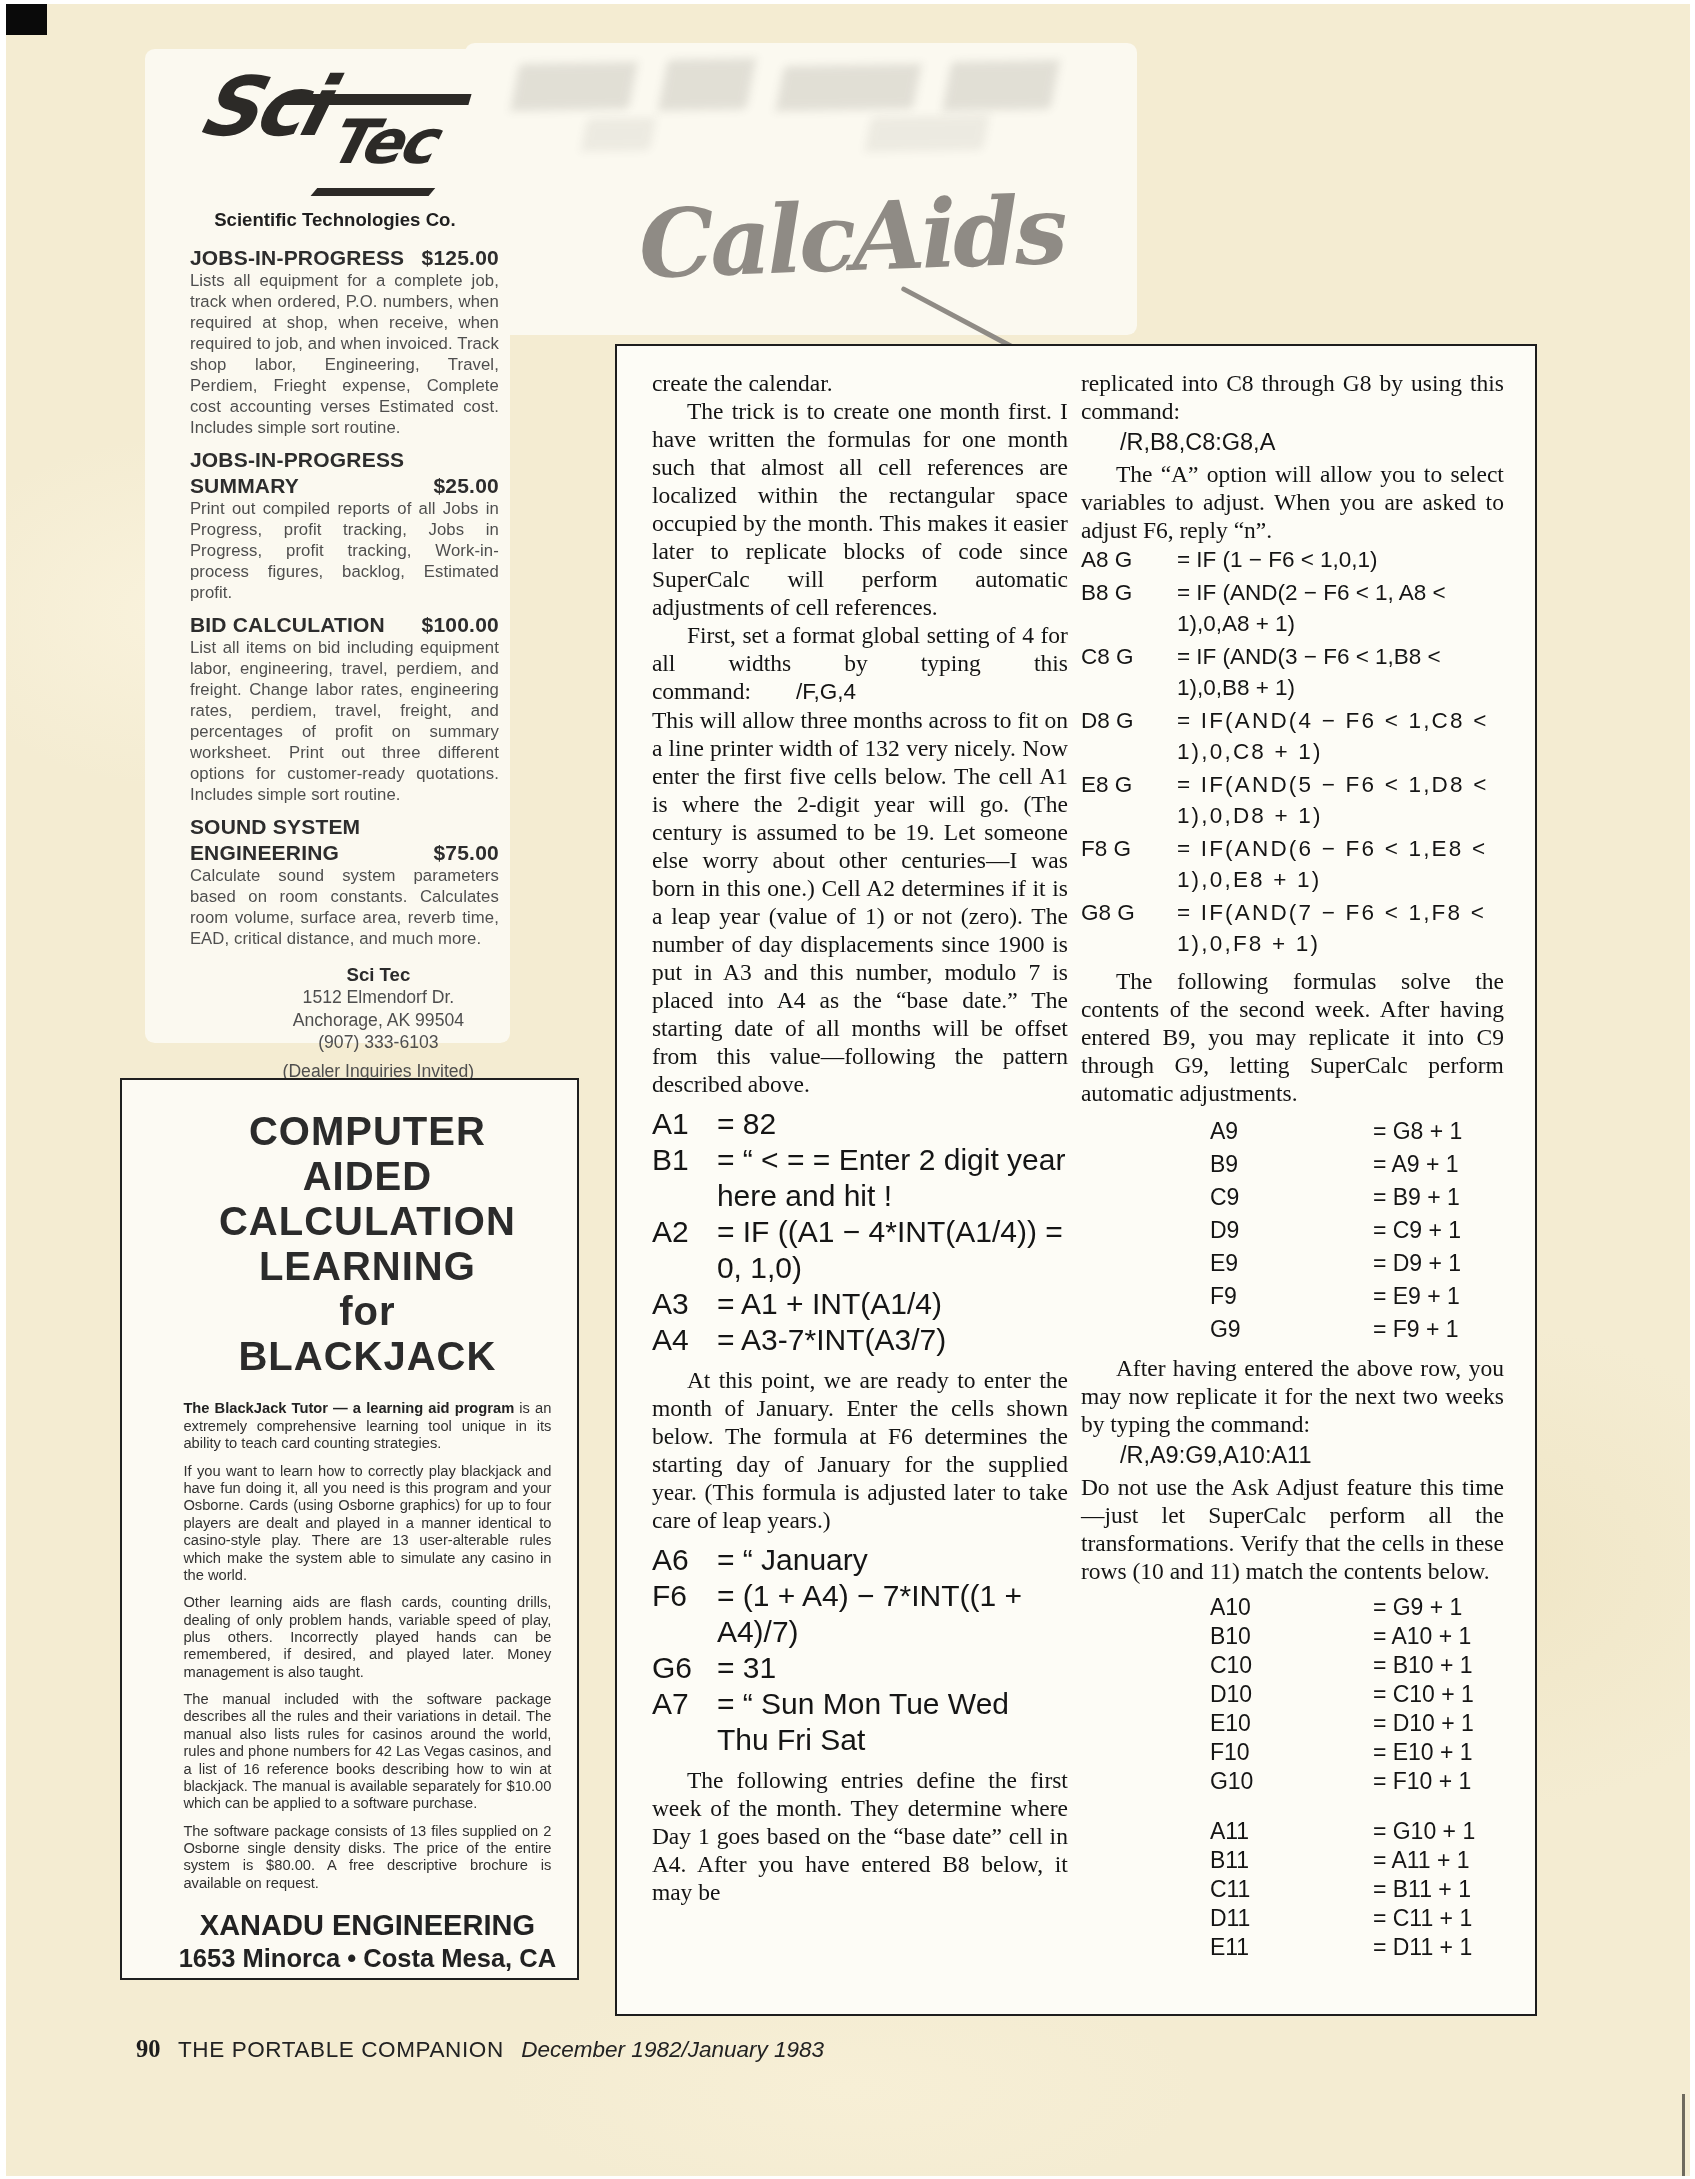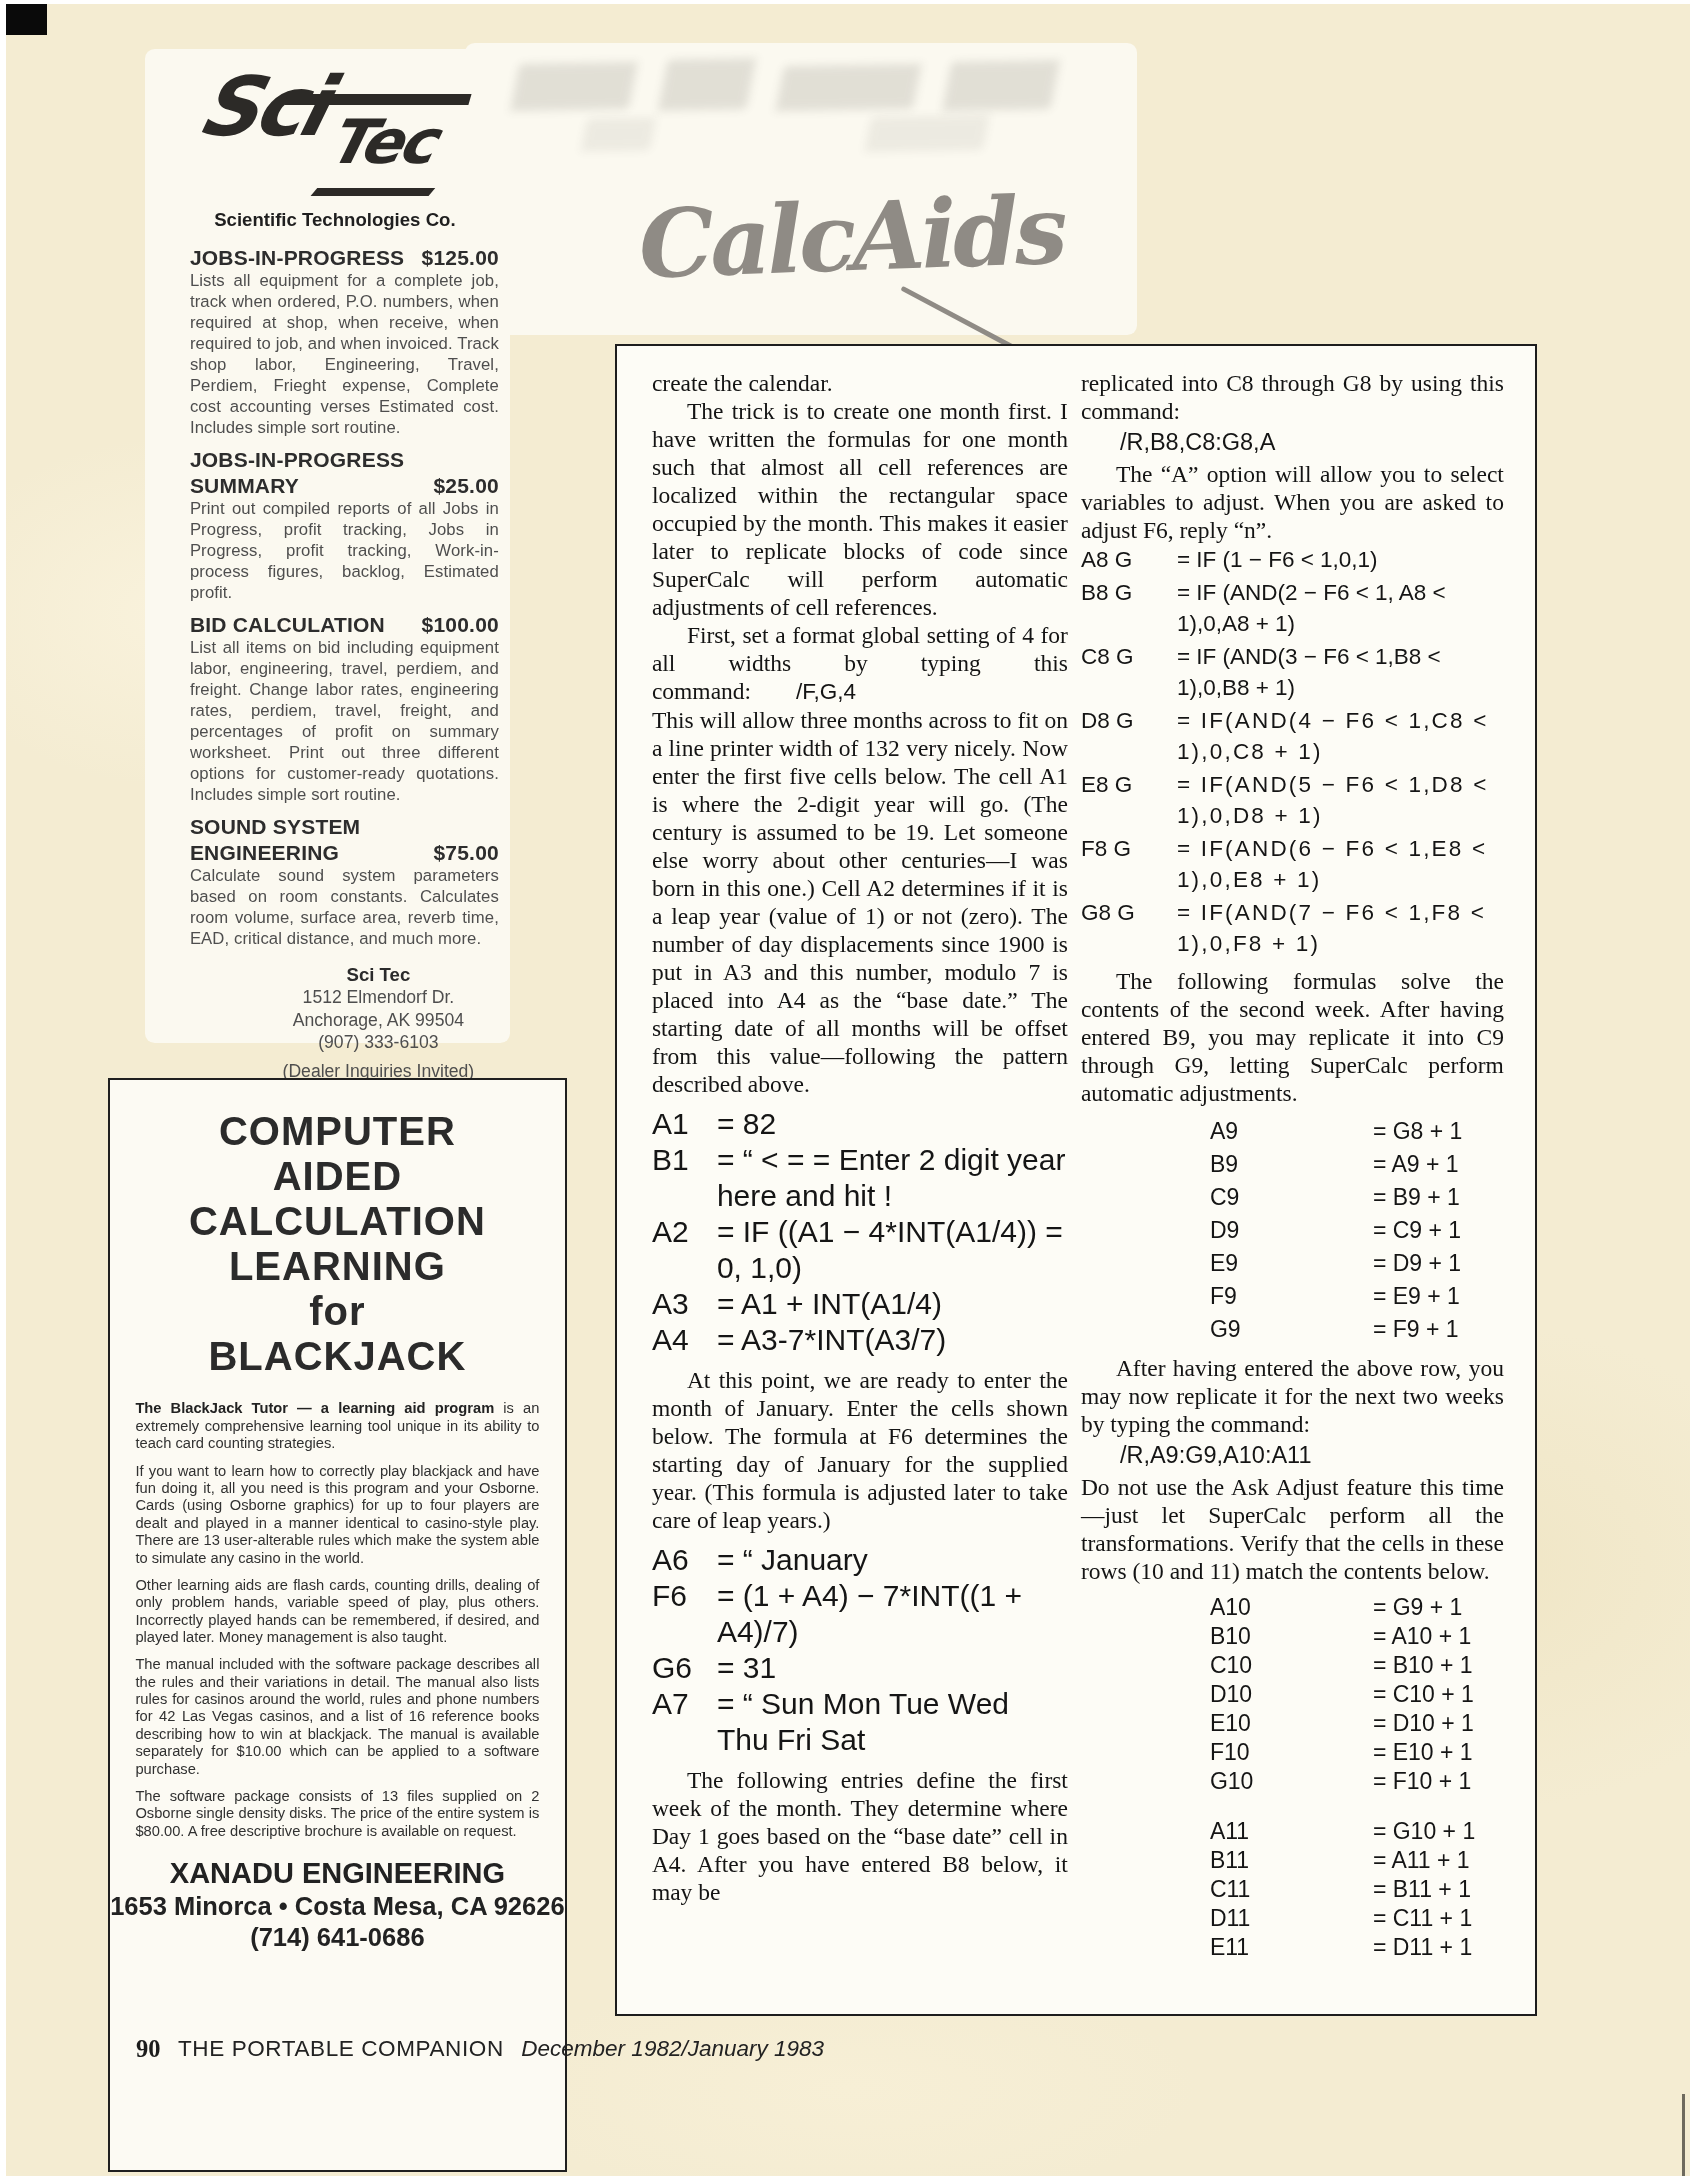--- a/index.html
+++ b/index.html
@@ -47,22 +47,22 @@
   .hrow { display:flex; justify-content:space-between; align-items:baseline;
           font:700 21px/25.5px "Liberation Sans", sans-serif; color:#2d2d2d; letter-spacing:0.2px; }
   .desc { font:400 16.7px/21px "Liberation Sans", sans-serif; color:#4e4e4e;
           text-align:justify; letter-spacing:0.1px; }
   .contact { margin-top:13.7px; margin-left:71px; width:235px; text-align:center;
              font:400 17.6px/22.5px "Liberation Sans", sans-serif; color:#4e4e4e; }
   .cname { font:700 18.6px/23.5px "Liberation Sans", sans-serif; color:#2b2b2b; }
   .cnote1 { margin-top:5.9px; }
 
   
-  .bjbox { position:absolute; left:102px; top:1074px; width:459px; height:1094px;
-           border:2.9px solid #1f1f1f; background:#fcfaf3; overflow:hidden; }
+  .bjbox { position:absolute; left:114px; top:1074px; width:459px; height:902px;
+           border:2.9px solid #1f1f1f; background:#fcfaf3; overflow:hidden;padding-left:36px; }
   .bjtitle { margin:29px 7.8px 21.6px; text-align:center; color:#2b2b2b;
              font:700 40px/45px "Liberation Sans", sans-serif; letter-spacing:1px; }
   .bjp { margin:0 25.5px 9.8px; font:400 14.7px/17.4px "Liberation Sans", sans-serif;
          color:#313131; text-align:justify; }
   .bjp b { font-weight:700; color:#222; }
   .bjfoot { text-align:center; color:#222; }
   .bjcompany { margin-top:15.7px; font:700 29px/35px "Liberation Sans", sans-serif; }
   .bjaddr { font:700 25.5px/31px "Liberation Sans", sans-serif; }
   .bjphone { font:700 25.5px/31px "Liberation Sans", sans-serif; }
 
@@ -92,21 +92,21 @@
   .fval { flex:1; }
   .spread { letter-spacing:2.2px; }
 
   .wrow { display:flex; font:400 23px/33px "Liberation Sans", sans-serif;
           color:#151515; padding-left:129px; }
   .wrow .wlabel { flex:0 0 163px; }
   .week3 .wrow { line-height:29px; }
   .wgap { height:21.6px; }
 
   
-  .pfooter { position:absolute; left:130px; top:2031px; display:flex; align-items:center; gap:17.6px; }
+  .pfooter { position:absolute; left:130px; top:2031px; display:flex; align-items:flex-end; gap:17.6px; }
   .pnum { font:700 24.5px "Liberation Serif", serif; color:#1c1c1c; }
   .pmag { font:400 22.5px "Liberation Sans", sans-serif; letter-spacing:0.6px; color:#222; }
   .pissue { font:italic 400 22.5px "Liberation Sans", sans-serif; color:#222; }
 </style>
 </head>
 <body>
 
 <div class="sheet">
   <div class="corner-mark"></div>
   <div class="panel panel-left"></div>

